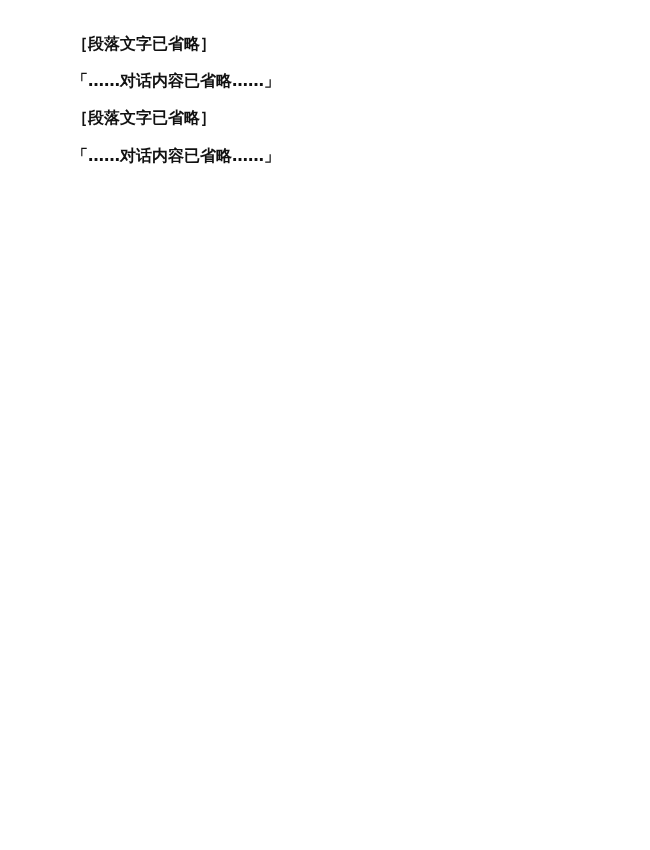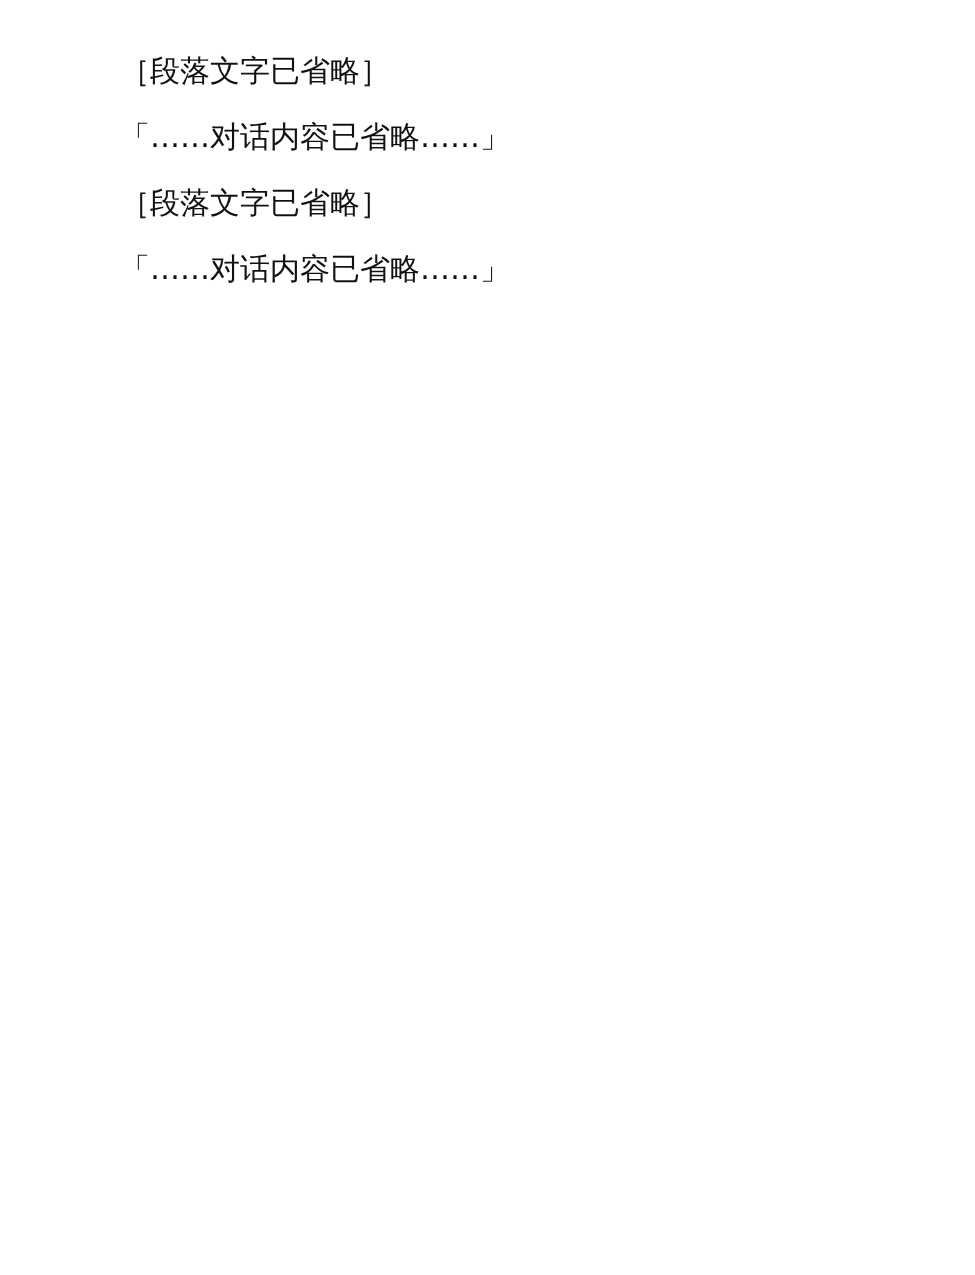--- a/index.html
+++ b/index.html
@@ -1,16 +1,16 @@
 <!DOCTYPE html>
 <html><head>
 <meta charset="utf-8">
 <style>
   body { margin:0; background:#fff; width:650px; height:850px; font-family:"DejaVu Sans", sans-serif; }
-  .page { padding:30px 40px; font-size:20px; line-height:1.7; color:#111; }
+  .page { padding:30px 40px; font-size:16px; line-height:1.7; color:#111;font-weight:bold; }
   p { margin:0 0 10px; text-indent:2em; text-align:justify; }
 </style>
 </head>
 <body>
 
 <div class="page" id="doc">
     <p>［段落文字已省略］</p>
     <p>「……对话内容已省略……」</p>
     <p>［段落文字已省略］</p>
     <p>「……对话内容已省略……」</p>

